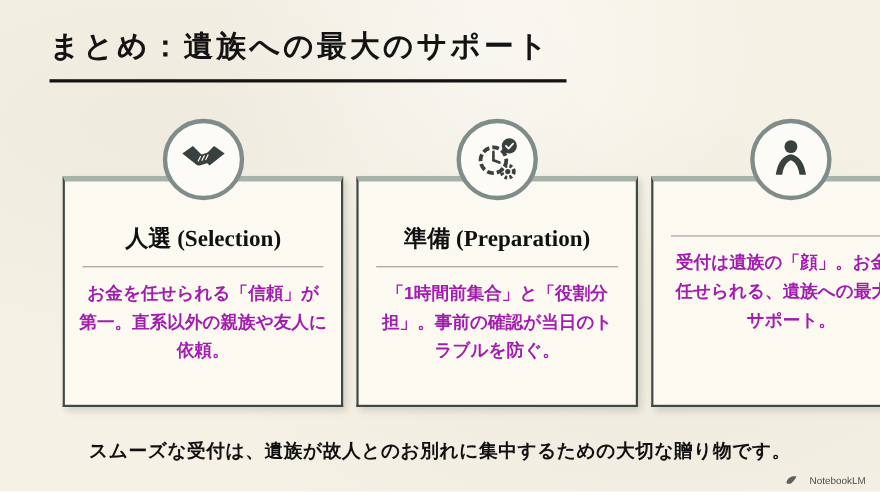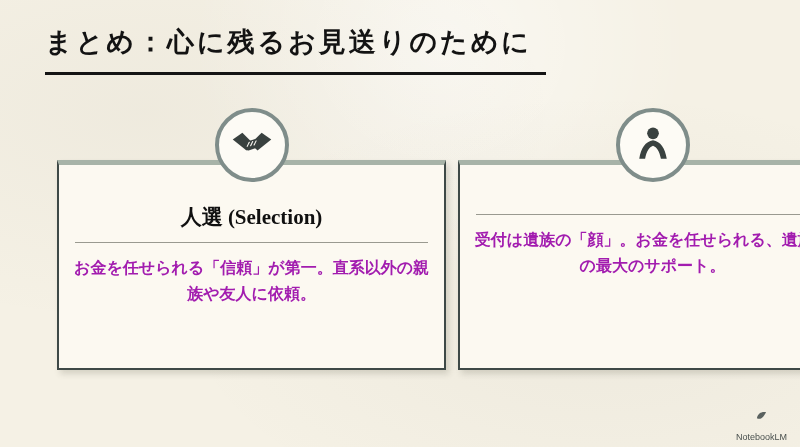--- a/index.html
+++ b/index.html
@@ -60,30 +60,30 @@
     color: #a21caf; text-align: center;
   }
   .footer-message {
     position: absolute; left: 0; right: 0; top: 398px; margin: 0;
     text-align: center; font-weight: bold; font-size: 17px; color: #111;
     letter-spacing: 0.5px;
   }
   .brand {
     position: absolute; right: 13px; bottom: 5px;
     display: flex; align-items: center; gap: 11px;
-    font-size: 9px; color: #49504e; flex-direction: column;
+    font-size: 9px; color: #49504e;
   }
   .brand svg { width: 11px; height: 11px; }
 </style>
 </head>
 <body>
 
 <div class="slide">
 
-  <h1 class="title">まとめ：心に残るお見送りのために</h1>
+  <h1 class="title">まとめ：遺族への最大のサポート</h1>
 
   <div class="cards">
 
     <section class="card">
       <div class="icon-circle">
         <svg viewBox="0 0 64 64" aria-hidden="true">
           <g fill="#39413f">
             <path d="M4 24 L18 14 L34 30 L24 40 Z"></path>
             <path d="M60 24 L46 14 L30 30 L40 40 Z"></path>
             <rect x="21" y="25" width="22" height="13" rx="5" transform="rotate(-18 32 32)"></rect>
@@ -93,36 +93,53 @@
             <line x1="33" y1="27" x2="30" y2="33"></line>
             <line x1="38" y1="26" x2="35" y2="32"></line>
           </g>
         </svg>
       </div>
       <h2 class="card-title">人選 (Selection)</h2>
       <div class="card-divider"></div>
       <p class="card-body">お金を任せられる「信頼」が第一。直系以外の親族や友人に依頼。</p>
     </section>
 
+    <section class="card">
+      <div class="icon-circle">
+        <svg viewBox="0 0 64 64" aria-hidden="true">
+          <circle cx="27" cy="33" r="17" fill="none" stroke="#39413f" stroke-width="5" stroke-dasharray="9 4"></circle>
+          <line x1="27" y1="33" x2="27" y2="22" stroke="#39413f" stroke-width="3.5" stroke-linecap="round"></line>
+          <line x1="27" y1="33" x2="35" y2="36" stroke="#39413f" stroke-width="3.5" stroke-linecap="round"></line>
+          <circle cx="48" cy="14" r="10" fill="#39413f"></circle>
+          <path d="M43.5 14 L47 17.5 L53 11" fill="none" stroke="#fdfbf5" stroke-width="2.4" stroke-linecap="round" stroke-linejoin="round"></path>
+          <circle cx="46" cy="48" r="8" fill="none" stroke="#39413f" stroke-width="5" stroke-dasharray="3.5 3"></circle>
+          <circle cx="46" cy="48" r="3.5" fill="#39413f"></circle>
+        </svg>
+      </div>
+      <h2 class="card-title">準備 (Preparation)</h2>
+      <div class="card-divider"></div>
+      <p class="card-body">「1時間前集合」と「役割分担」。事前の確認が当日のトラブルを防ぐ。</p>
+    </section>
 
     <section class="card">
       <div class="icon-circle">
         <svg viewBox="0 0 64 64" aria-hidden="true">
           <g fill="#39413f">
             <circle cx="32" cy="15" r="8.5"></circle>
             <path d="M32 25 C21 27 14.5 36 12 52 L20.5 52 C22.5 41 26.5 35 32 33 C37.5 35 41.5 41 43.5 52 L52 52 C49.5 36 43 27 32 25 Z"></path>
           </g>
         </svg>
       </div>
       <div class="card-divider"></div>
       <p class="card-body">受付は遺族の「顔」。お金を任せられる、遺族への最大のサポート。</p>
     </section>
 
   </div>
 
+  <p class="footer-message">スムーズな受付は、遺族が故人とのお別れに集中するための大切な贈り物です。</p>
 
   <div class="brand">
     <svg viewBox="0 0 12 12" aria-hidden="true">
       <path d="M1 9 C2 3.5 6.5 1.5 11 2.5 C9.5 5 8 8 5.5 9.2 C4 9.9 2.3 9.7 1 9 Z" fill="#5a615f"></path>
     </svg>
     <span>NotebookLM</span>
   </div>
 
 </div>
 

